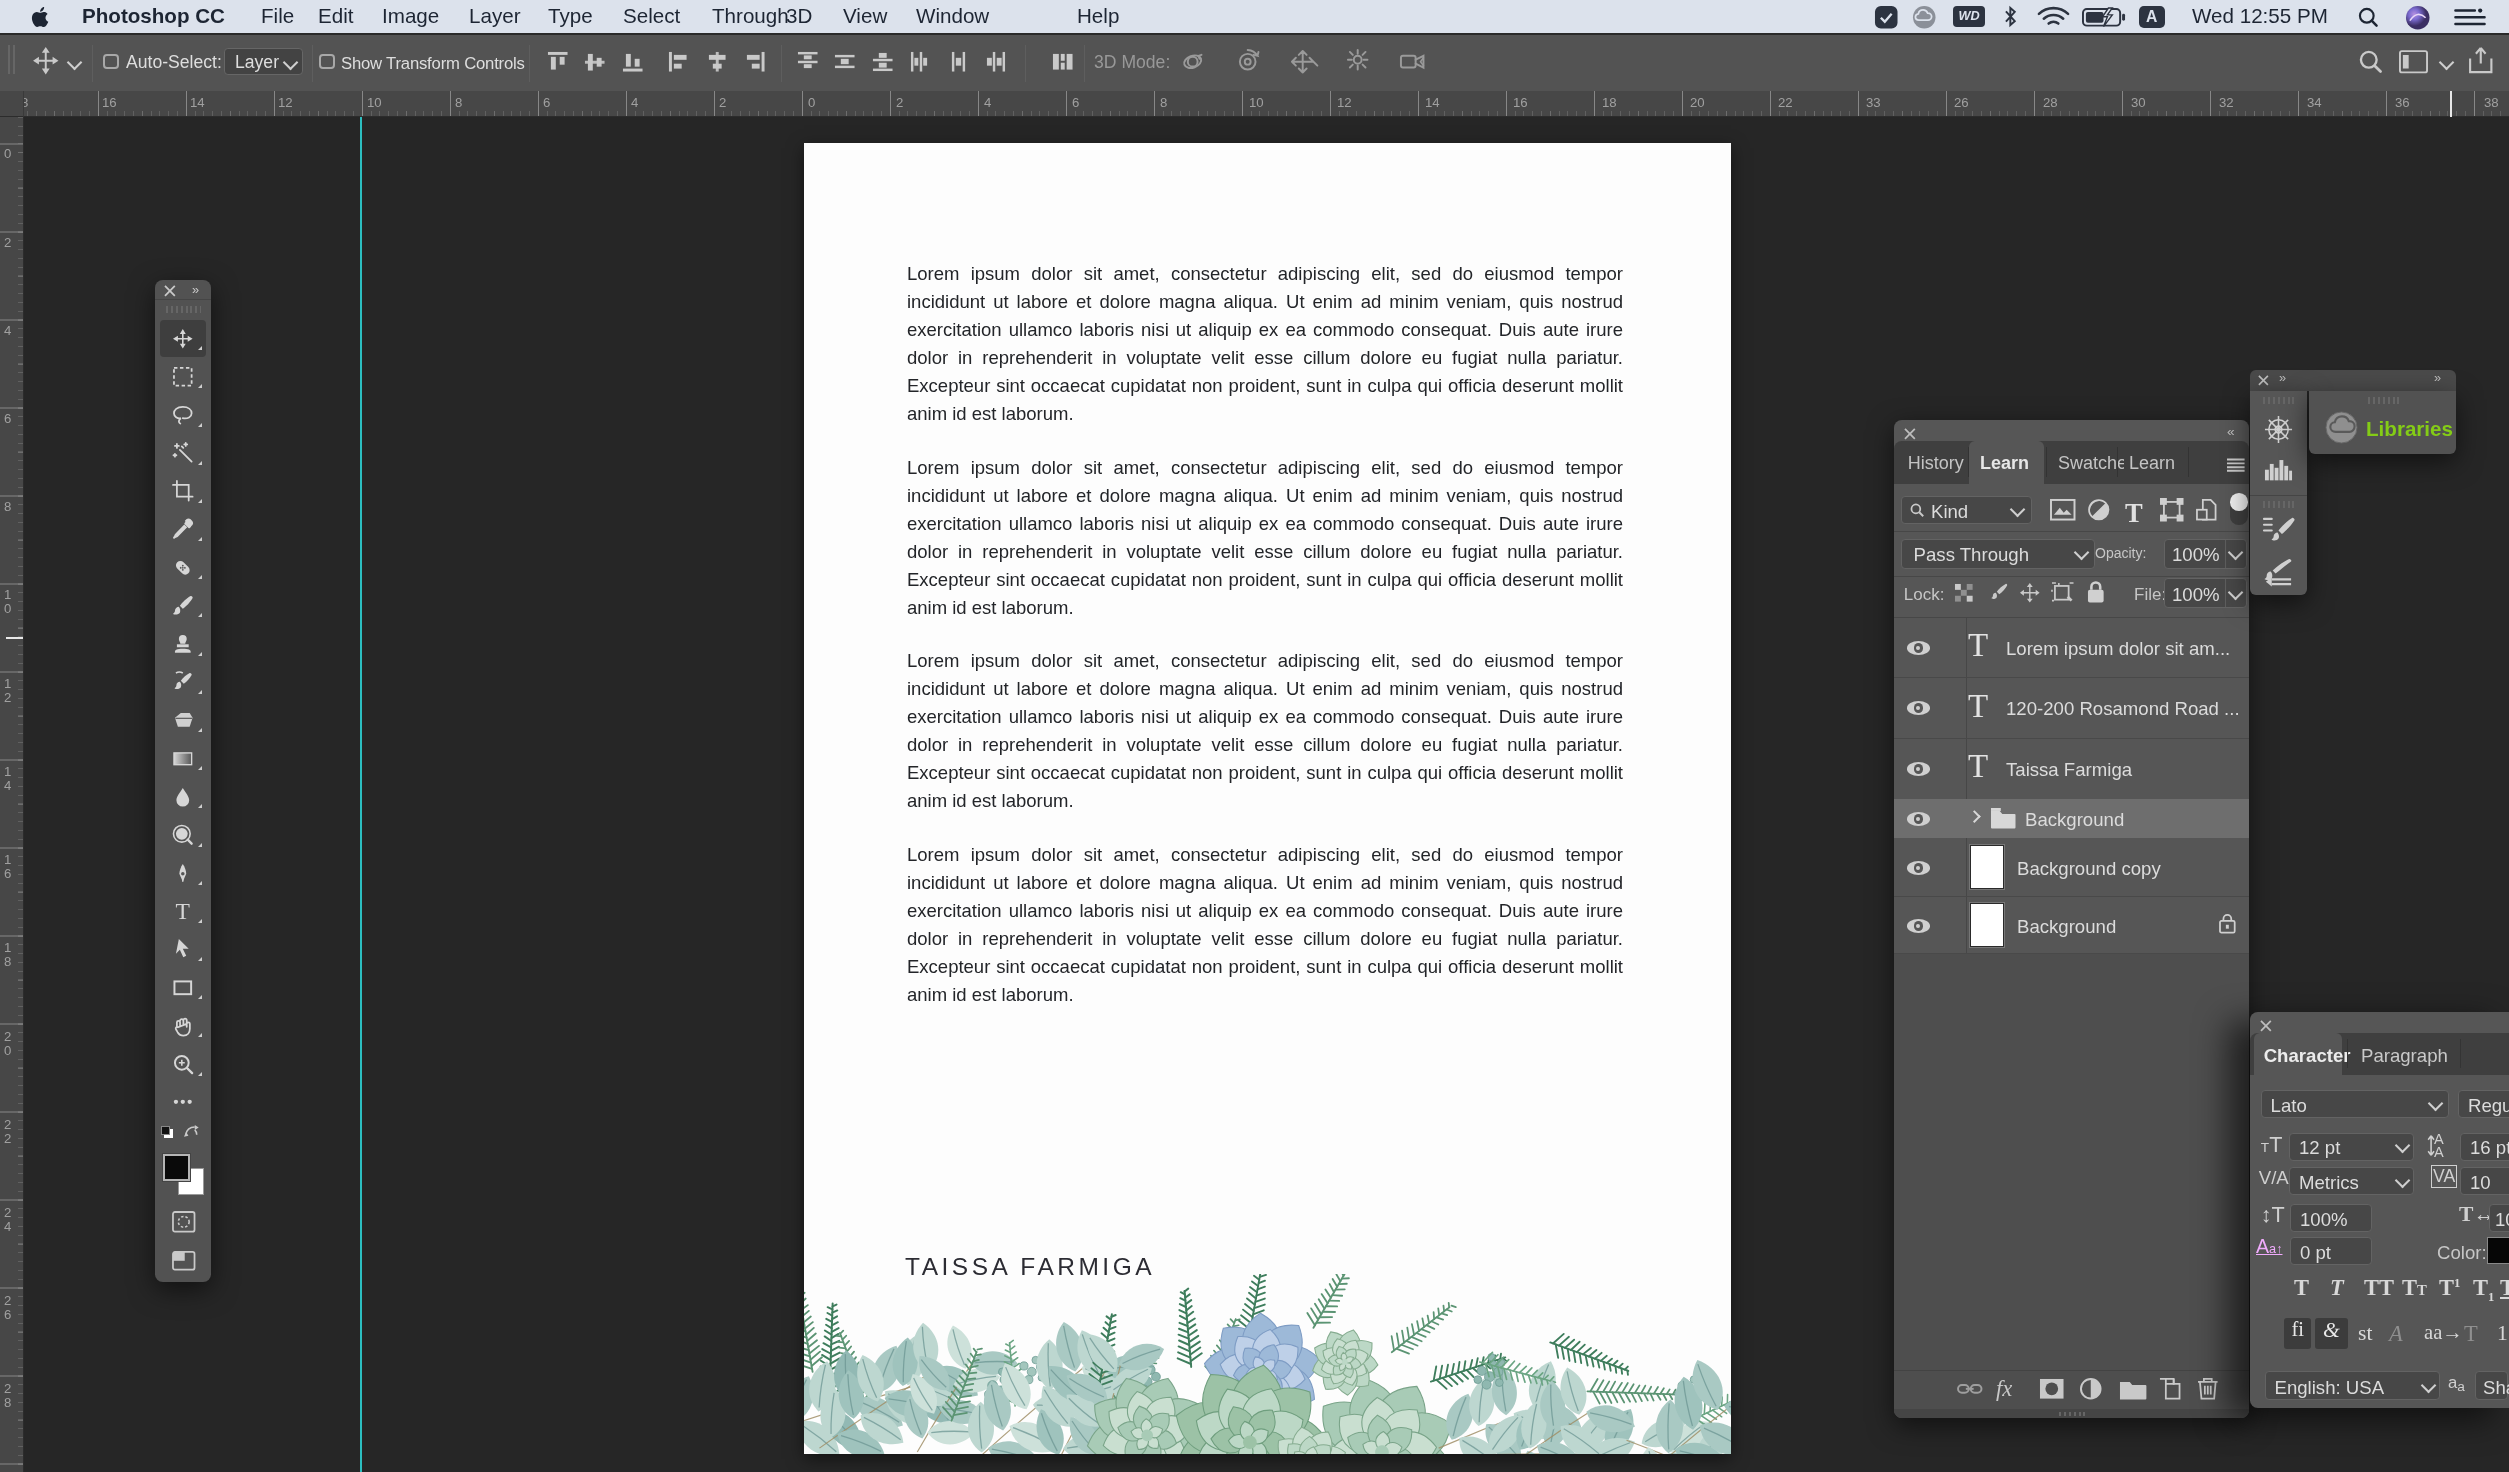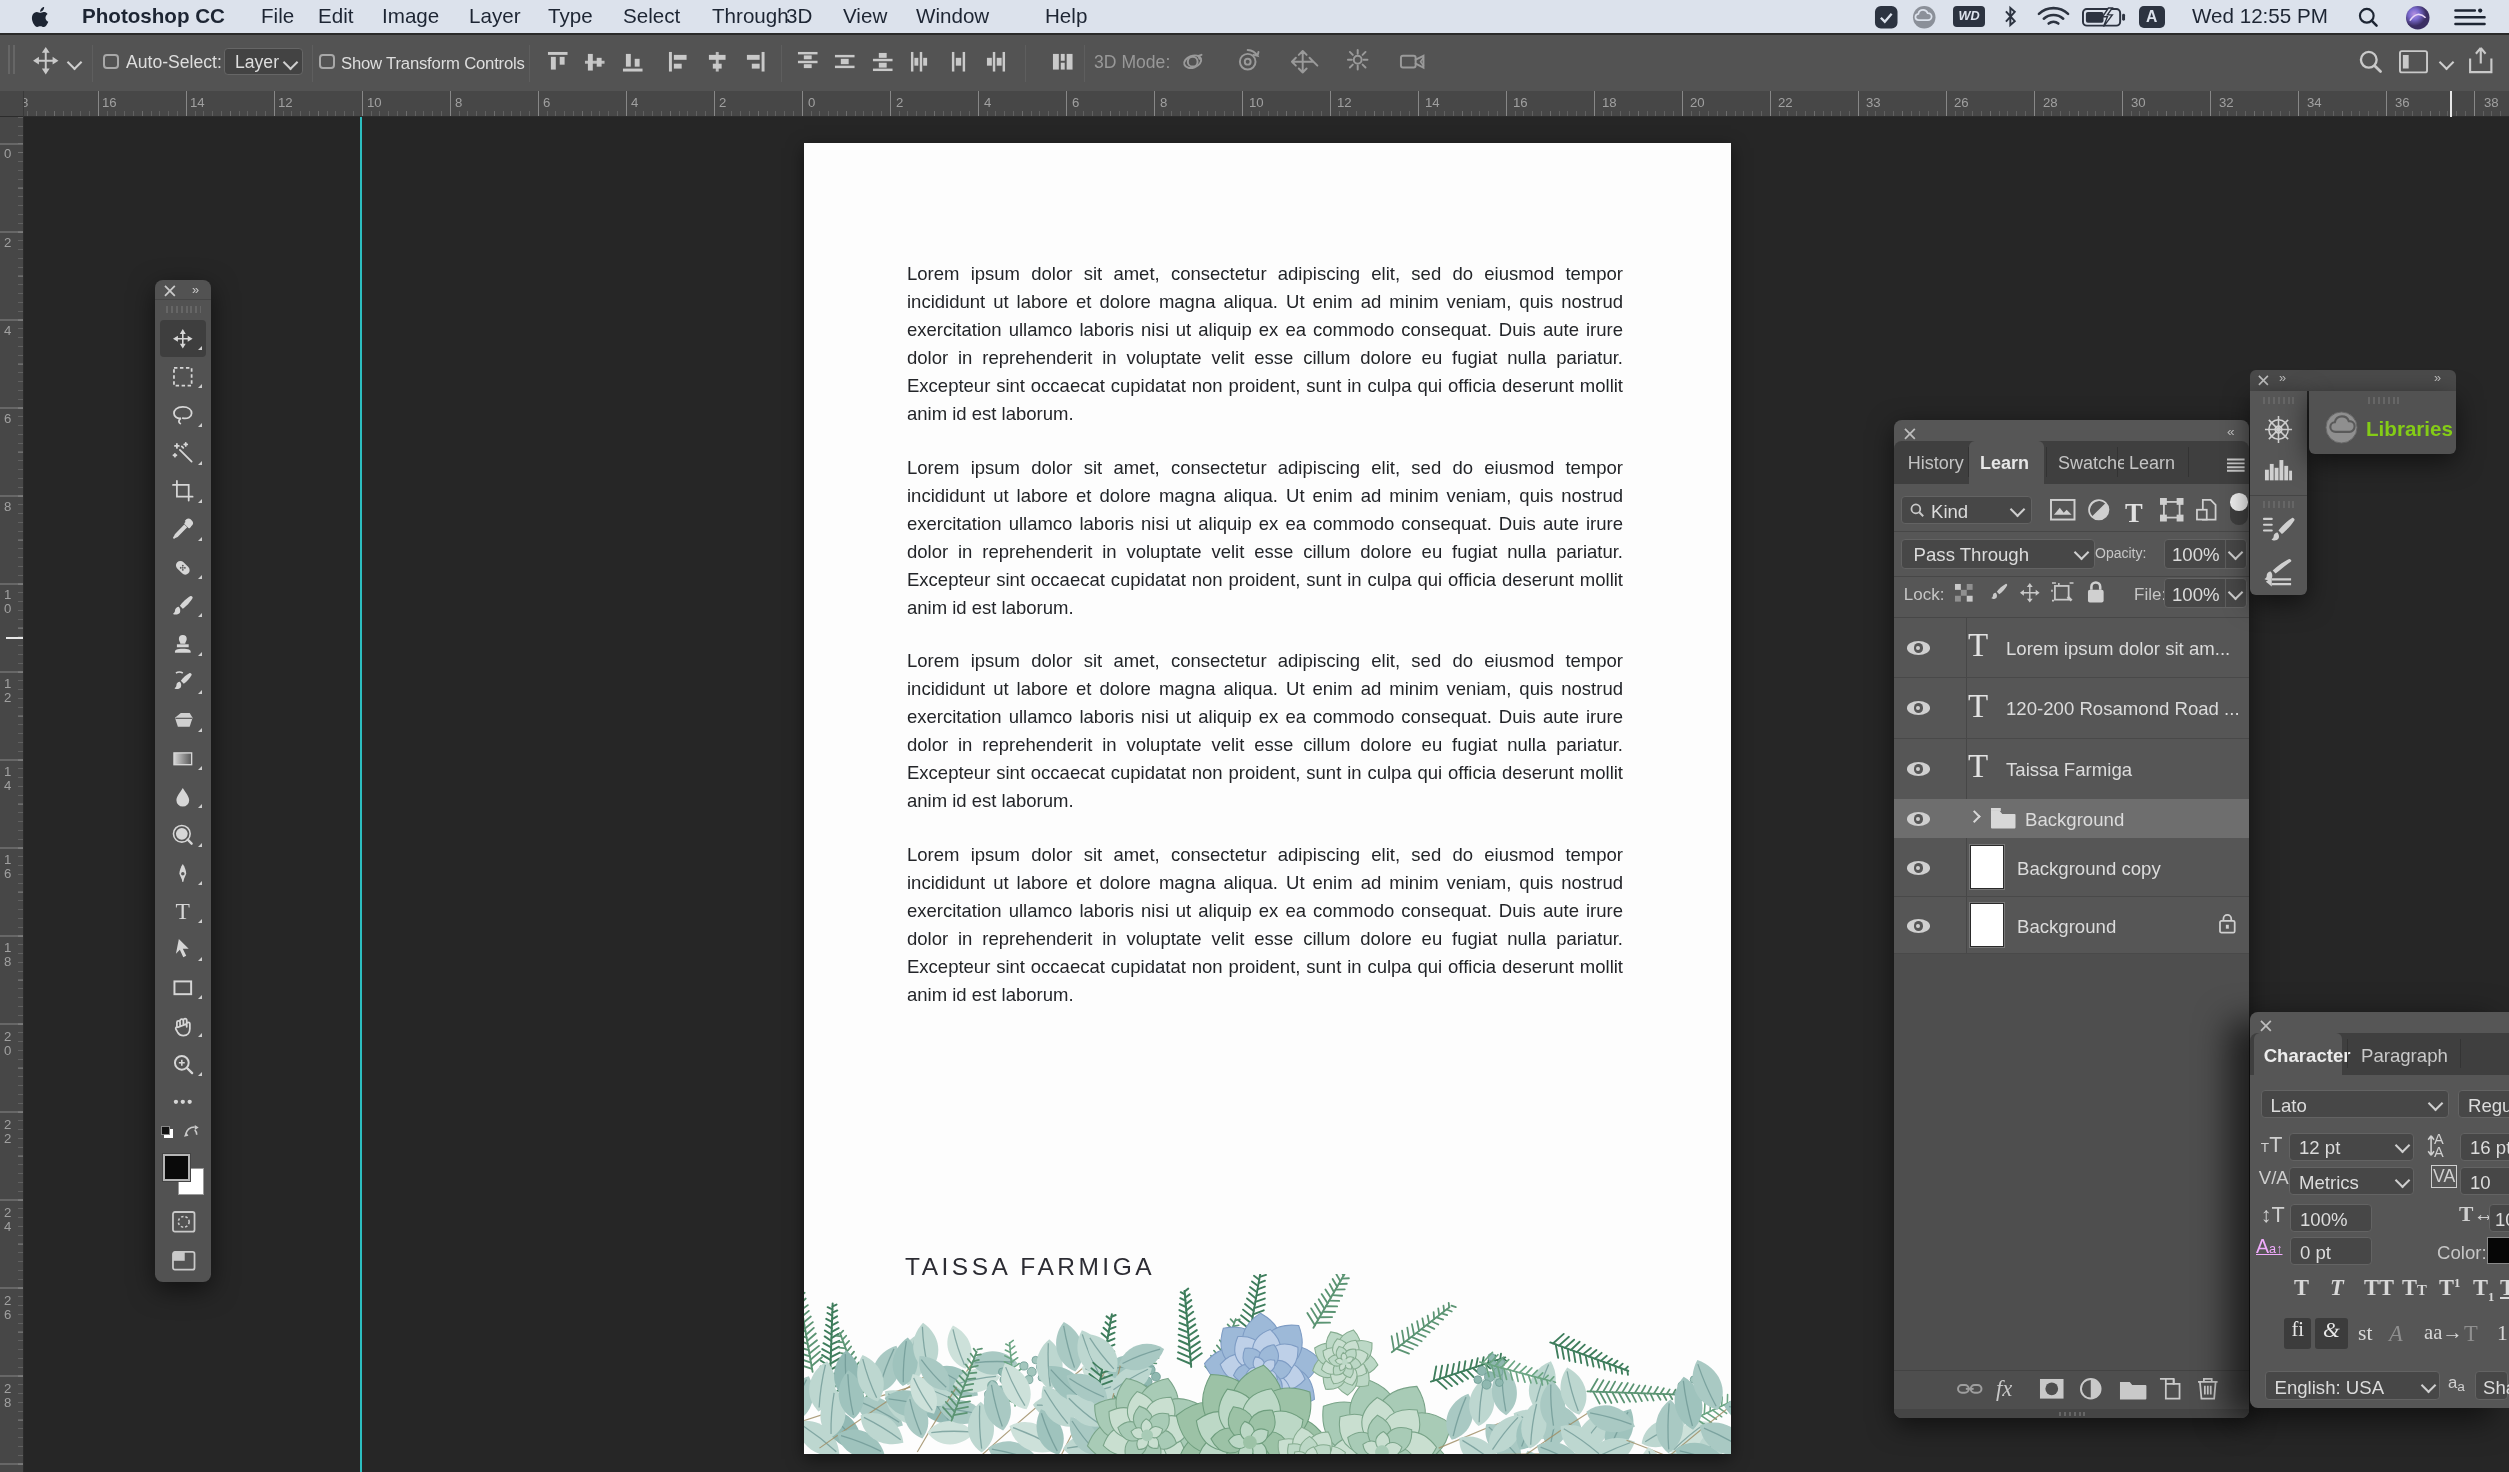--- a/index.html
+++ b/index.html
@@ -49,21 +49,21 @@
     <div class="mi" style="left:261px">File</div>
     <div class="mi" style="left:318px">Edit</div>
     <div class="mi" style="left:382px">Image</div>
     <div class="mi" style="left:469px">Layer</div>
     <div class="mi" style="left:548px">Type</div>
     <div class="mi" style="left:623px">Select</div>
     <div class="mi" style="left:712px">Through</div>
     <div class="mi" style="left:786px">3D</div>
     <div class="mi" style="left:843px">View</div>
     <div class="mi" style="left:916px">Window</div>
-    <div class="mi" style="left:1045px">Help</div>
+    <div class="mi" style="left:1077px">Help</div>
     <svg style="left:1874px;top:4.9px" width="24.5" height="24.5" viewBox="0 0 25 25">
       <rect x="1" y="1" width="23" height="23" rx="6" fill="#2c3340"></rect>
       <path d="M7 13l4 4 7-8" stroke="#dce2ec" stroke-width="2.4" fill="none"></path>
     </svg>
     <svg style="left:1911px;top:4.9px" width="26.5" height="24.5" viewBox="0 0 27 25">
       <circle cx="13.5" cy="12.5" r="11.5" fill="#8b9099"></circle>
       <path d="M8 15.5c-2 0-3.5-1.5-3.5-3.3 0-1.7 1.3-3 3-3.2.4-2.3 2.4-4 4.8-4 2.1 0 3.9 1.3 4.6 3.2h.4c2 0 3.7 1.6 3.7 3.6s-1.7 3.7-3.7 3.7z" fill="none" stroke="#dce2ec" stroke-width="1.8"></path>
     </svg>
     <div class="abs" style="left:1953px;top:5.9px;width:32px;height:21.6px;background:#2c3340;border-radius:3.9px;color:#dce2ec;font-size:12.7px;font-weight:bold;font-style:italic;text-align:center;line-height:21.6px">WD</div>
     <svg style="left:2003px;top:4.9px" width="14.7" height="23.5" viewBox="0 0 15 24">

